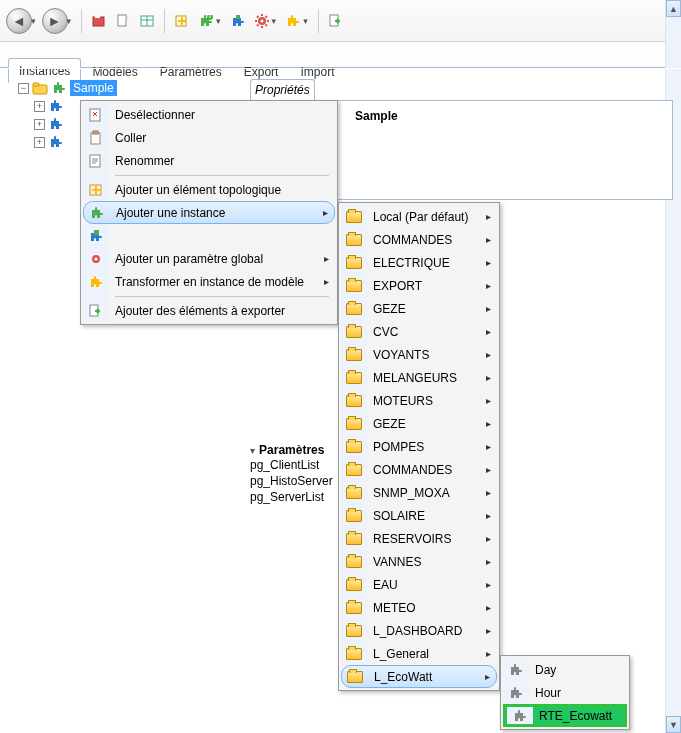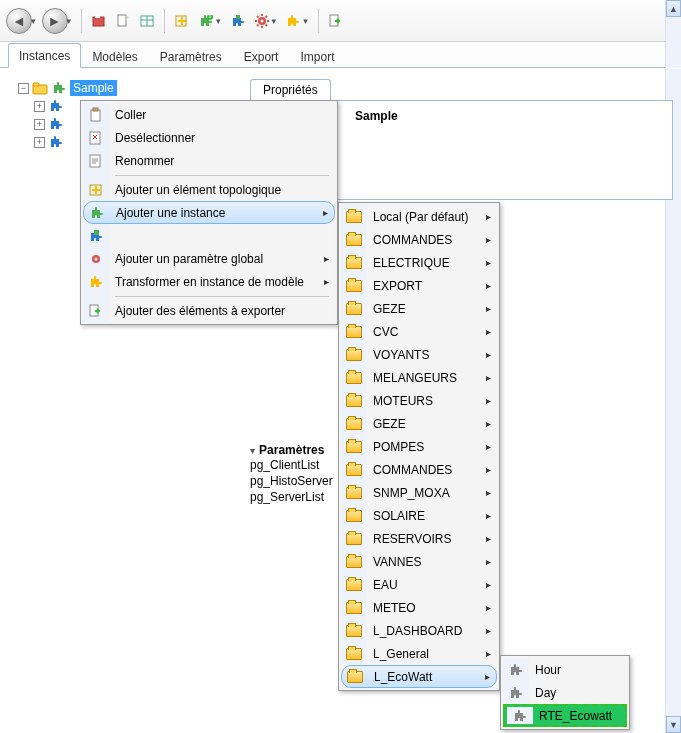--- a/index.html
+++ b/index.html
@@ -7,34 +7,34 @@
 
 
 .toolbar { height: 42px; border-bottom: 1px solid #d0d0d0; display: flex; align-items: center; padding: 0 6px; gap: 2px; background: linear-gradient(#fdfdfd,#f3f3f3); }
 .toolbar .tbtn { width: 22px; height: 22px; display: flex; align-items: center; justify-content: center; cursor: pointer; border-radius: 2px; }
 .toolbar .sep { width: 1px; height: 24px; background: #ccc; margin: 0 4px; }
 .nav-circle { width: 26px; height: 26px; border-radius: 50%; background: radial-gradient(circle at 35% 30%, #fff, #ccc 60%, #999); border: 1px solid #888; display:flex; align-items:center; justify-content:center; color:#555; font-size:14px; }
 .dd { font-size: 9px; color: #555; margin-left: -3px; margin-right: 4px;}
 
 
 .tabs { display: flex; border-bottom: 1px solid #a4bcd6; padding-left: 8px; background:#fdfdfe; height:26px; align-items:flex-end;}
-.tab { padding: 5px 10px 4px; border: 1px solid transparent; border-bottom: none; cursor: pointer; color:#333; position:relative; top:1px;}
+.tab { padding: 5px 10px 4px; border: 1px solid transparent; border-bottom: none; cursor: pointer; color:#333; position:relative; top:16px;}
 .tab.active { background: #fff; border-color: #a4bcd6; border-bottom: 1px solid #fff; border-radius:3px 3px 0 0;}
 
 
 .main { position:absolute; top:68px; left:0; right:0; bottom:0; border-top:1px solid #fff; padding:8px; }
 .tree-panel { position:absolute; left:18px; top:10px; width:220px; bottom:0; }
 .tree-node { display:flex; align-items:center; height:18px; gap:3px; }
 .tree-node .exp { width:11px; height:11px; border:1px solid #888; background:#fff; font-size:9px; line-height:9px; text-align:center; color:#555; }
 .tree-node .label { padding:1px 3px; }
 .tree-node.selected .label { background:#3399ff; color:#fff; }
 
 
 .right-panel { position:absolute; left:250px; right:8px; top:10px; bottom:0; }
-.prop-tab { display:inline-block; padding:3px 12px; border:1px solid #a4bcd6; border-bottom:none; background:#fff; border-radius:3px 3px 0 0; }
+.prop-tab { display:inline-block; padding:3px 4px; border:1px solid #a4bcd6; border-bottom:none; background:#fff; border-radius:3px 3px 0 0;font-style:italic; }
 .prop-body { border:1px solid #a4bcd6; background:#fff; padding:4px; position:relative; min-height:100px;}
 .lang-row { display:flex; gap:4px; align-items:center; padding:1px 0;}
 .sample-hdr { font-weight:bold; padding:4px 0 6px 100px;}
 
 
 .params { position:absolute; left:250px; top:374px; }
 .params-title { font-weight:bold; }
 .param-row { padding:1px 0; }
 
 
@@ -213,34 +213,34 @@
     <div class="param-row">pg_ClientList</div>
     <div class="param-row">pg_HistoServer</div>
     <div class="param-row">pg_ServerList</div>
   </div>
 </div>
 
 <div class="cmenu" id="menu1" style="left:80px; top:100px; width:258px;">
     <div class="row">
       <div class="icon-col">
         <svg width="16" height="16" viewBox="0 0 16 16">
+          <rect x="2" y="2" width="10" height="12" fill="#fff" stroke="#888"></rect>
+          <path d="M5 5l4 4M9 5l-4 4" stroke="#d33"></path>
+        </svg>
+      </div>
+      <span>Desélectionner</span>
+    </div>
+    <div class="row">
+      <div class="icon-col">
+        <svg width="16" height="16" viewBox="0 0 16 16">
           <rect x="3" y="3" width="9" height="11" fill="#fff" stroke="#888"></rect>
           <rect x="5" y="1" width="5" height="3" fill="#ca6" stroke="#975"></rect>
         </svg>
       </div>
       <span>Coller</span>
-    </div>
-    <div class="row">
-      <div class="icon-col">
-        <svg width="16" height="16" viewBox="0 0 16 16">
-          <rect x="2" y="2" width="10" height="12" fill="#fff" stroke="#888"></rect>
-          <path d="M5 5l4 4M9 5l-4 4" stroke="#d33"></path>
-        </svg>
-      </div>
-      <span>Desélectionner</span>
     </div>
     <div class="row">
       <div class="icon-col">
         <svg width="16" height="16" viewBox="0 0 16 16">
           <rect x="2" y="2" width="10" height="12" fill="#fff" stroke="#888"></rect>
           <path d="M4 6h6M4 8h6M4 10h4" stroke="#888"></path>
         </svg>
       </div>
       <span>Renommer</span>
     </div>
@@ -458,29 +458,29 @@
     </div>
   </div>
 
 <div class="cmenu" id="menu3" style="left:500px; top:655px; width:130px;">
     <div class="row">
       <div class="icon-col">
         <svg width="16" height="16" viewBox="0 0 16 16">
           <path d="M3 5h3V3a1 1 0 012 0v2h3v3h2a1 1 0 010 2h-2v3H8v-2a1 1 0 00-2 0v2H3V5z" fill="#888"></path>
         </svg>
       </div>
+      <span>Day</span>
+    </div>
+    <div class="row">
+      <div class="icon-col">
+        <svg width="16" height="16" viewBox="0 0 16 16">
+          <path d="M3 5h3V3a1 1 0 012 0v2h3v3h2a1 1 0 010 2h-2v3H8v-2a1 1 0 00-2 0v2H3V5z" fill="#888"></path>
+        </svg>
+      </div>
       <span>Hour</span>
-    </div>
-    <div class="row">
-      <div class="icon-col">
-        <svg width="16" height="16" viewBox="0 0 16 16">
-          <path d="M3 5h3V3a1 1 0 012 0v2h3v3h2a1 1 0 010 2h-2v3H8v-2a1 1 0 00-2 0v2H3V5z" fill="#888"></path>
-        </svg>
-      </div>
-      <span>Day</span>
     </div>
     <div class="row" style="padding: 0px; height: auto;">
       <div class="dash-hl" style="display:flex;align-items:center;width:100%;height:23px;">
         <div class="icon-col">
           <svg width="16" height="16" viewBox="0 0 16 16">
             <path d="M3 5h3V3a1 1 0 012 0v2h3v3h2a1 1 0 010 2h-2v3H8v-2a1 1 0 00-2 0v2H3V5z" fill="#888"></path>
           </svg>
         </div>
         <span>RTE_Ecowatt</span>
       </div>

